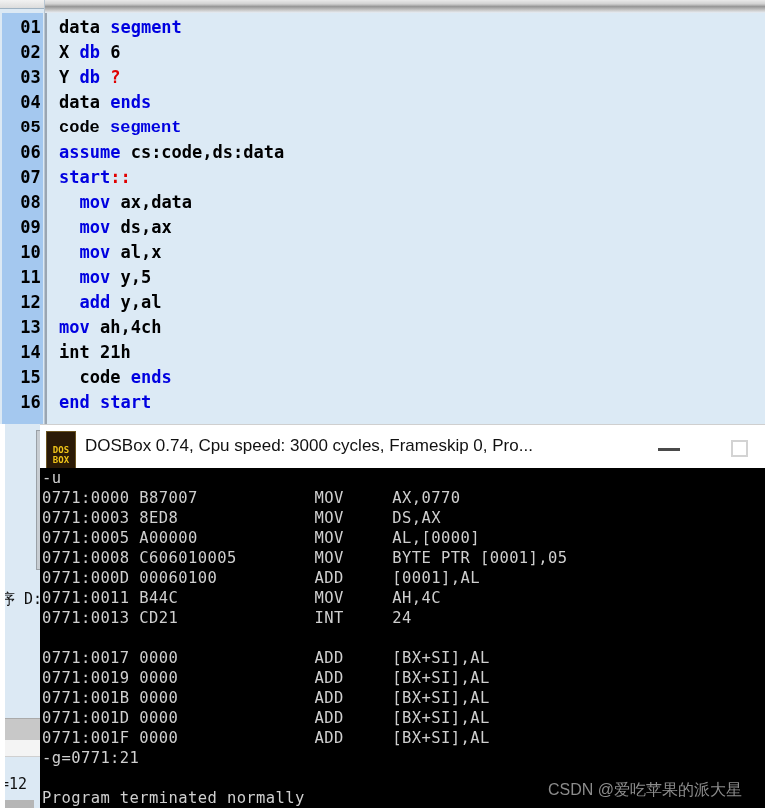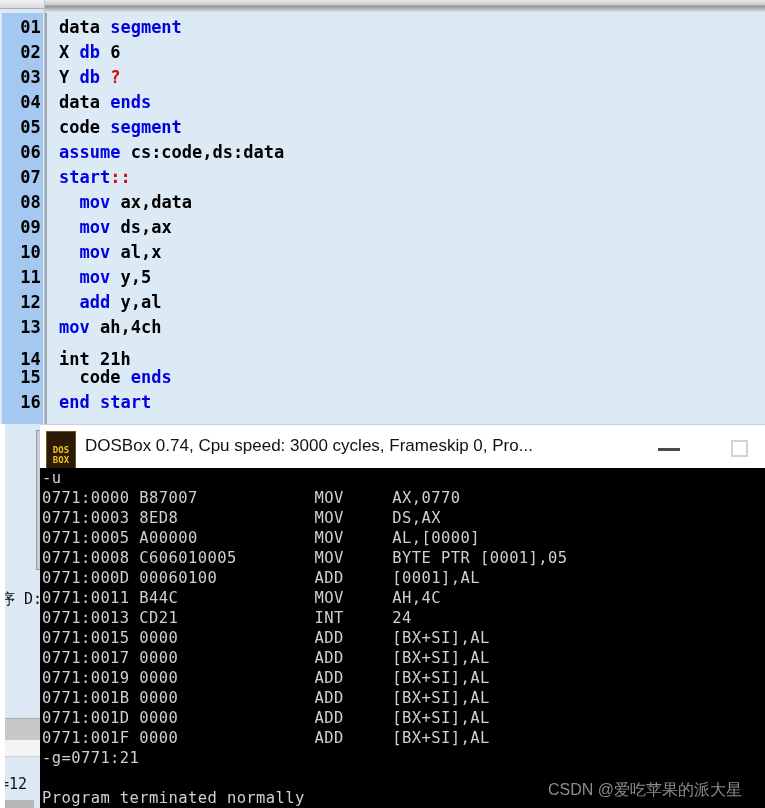--- a/index.html
+++ b/index.html
@@ -257,30 +257,30 @@
     <div id="editor-topchrome"></div>
     <div id="editor-topchrome2"></div>
     <div id="editor-body"></div>
   </div>
   <div id="gutter"></div>
   <div id="editor-lines">
       <div class="code-line" style="top: 15px;"><span class="ln">01</span><span class="code-text"><span>data </span><span class="kw">segment</span></span></div>
       <div class="code-line" style="top: 40px;"><span class="ln">02</span><span class="code-text"><span>X </span><span class="kw">db</span><span> 6</span></span></div>
       <div class="code-line" style="top: 65px;"><span class="ln">03</span><span class="code-text"><span>Y </span><span class="kw">db</span><span> </span><span class="q">?</span></span></div>
       <div class="code-line" style="top: 90px;"><span class="ln">04</span><span class="code-text"><span>data </span><span class="kw">ends</span></span></div>
-      <div class="code-line" style="top: 115px;"><span class="ln">05</span><span class="code-text"><span>code </span><span class="kw">segment</span></span></div>
+      <div class="code-line" style="top: 115px; font-family: Liberation Mono, monospace;"><span class="ln">05</span><span class="code-text"><span>code </span><span class="kw">segment</span></span></div>
       <div class="code-line" style="top: 140px;"><span class="ln">06</span><span class="code-text"><span class="kw">assume</span><span> cs:code,ds:data</span></span></div>
       <div class="code-line" style="top: 165px;"><span class="ln">07</span><span class="code-text"><span class="kw">start</span><span class="q">::</span></span></div>
       <div class="code-line" style="top: 190px;"><span class="ln">08</span><span class="code-text"><span>  </span><span class="kw">mov</span><span> ax,data</span></span></div>
       <div class="code-line" style="top: 215px;"><span class="ln">09</span><span class="code-text"><span>  </span><span class="kw">mov</span><span> ds,ax</span></span></div>
       <div class="code-line" style="top: 240px;"><span class="ln">10</span><span class="code-text"><span>  </span><span class="kw">mov</span><span> al,x</span></span></div>
       <div class="code-line" style="top: 265px;"><span class="ln">11</span><span class="code-text"><span>  </span><span class="kw">mov</span><span> y,5</span></span></div>
       <div class="code-line" style="top: 290px;"><span class="ln">12</span><span class="code-text"><span>  </span><span class="kw">add</span><span> y,al</span></span></div>
       <div class="code-line" style="top: 315px;"><span class="ln">13</span><span class="code-text"><span class="kw">mov</span><span> ah,4ch</span></span></div>
-      <div class="code-line" style="top: 347px;"><span class="ln">14</span><span class="code-text"><span>int 21h</span></span></div>
+      <div class="code-line" style="top: 340px;"><span class="ln">14</span><span class="code-text"><span>int 21h</span></span></div>
       <div class="code-line" style="top: 365px;"><span class="ln">15</span><span class="code-text"><span>  </span><span>code </span><span class="kw">ends</span></span></div>
       <div class="code-line" style="top: 390px;"><span class="ln">16</span><span class="code-text"><span class="kw">end start</span></span></div>
     </div>
 
   <div id="dos-left-strip"></div>
   <div id="scroll-stub"></div>
 
   <div id="dosbox-window">
     <div id="dos-titlebar">
       <div id="dos-icon">
@@ -297,21 +297,20 @@
     </div>
     <div id="dos-console">
         <div class="dos-line" style="top: 0px;">-u</div>
         <div class="dos-line" style="top: 20px;">0771:0000 B87007            MOV     AX,0770</div>
         <div class="dos-line" style="top: 40px;">0771:0003 8ED8              MOV     DS,AX</div>
         <div class="dos-line" style="top: 60px;">0771:0005 A00000            MOV     AL,[0000]</div>
         <div class="dos-line" style="top: 80px;">0771:0008 C606010005        MOV     BYTE PTR [0001],05</div>
         <div class="dos-line" style="top: 100px;">0771:000D 00060100          ADD     [0001],AL</div>
         <div class="dos-line" style="top: 120px;">0771:0011 B44C              MOV     AH,4C</div>
         <div class="dos-line" style="top: 140px;">0771:0013 CD21              INT     24</div>
-        <div class="dos-line" style="top: 160px;">0771:0015 0000              ADD     [BX+SI],AL</div>
         <div class="dos-line" style="top: 180px;">0771:0017 0000              ADD     [BX+SI],AL</div>
         <div class="dos-line" style="top: 200px;">0771:0019 0000              ADD     [BX+SI],AL</div>
         <div class="dos-line" style="top: 220px;">0771:001B 0000              ADD     [BX+SI],AL</div>
         <div class="dos-line" style="top: 240px;">0771:001D 0000              ADD     [BX+SI],AL</div>
         <div class="dos-line" style="top: 260px;">0771:001F 0000              ADD     [BX+SI],AL</div>
         <div class="dos-line" style="top: 280px;">-g=0771:21</div>
         <div class="dos-line" style="top: 300px;"></div>
         <div class="dos-line" style="top: 320px;">Program terminated normally</div>
       </div>
   </div>

